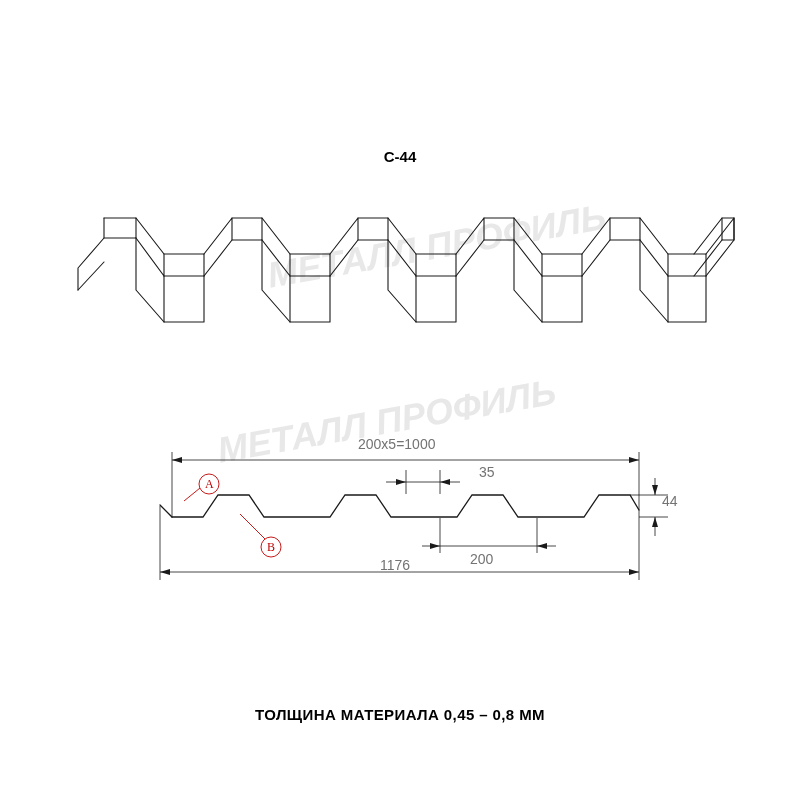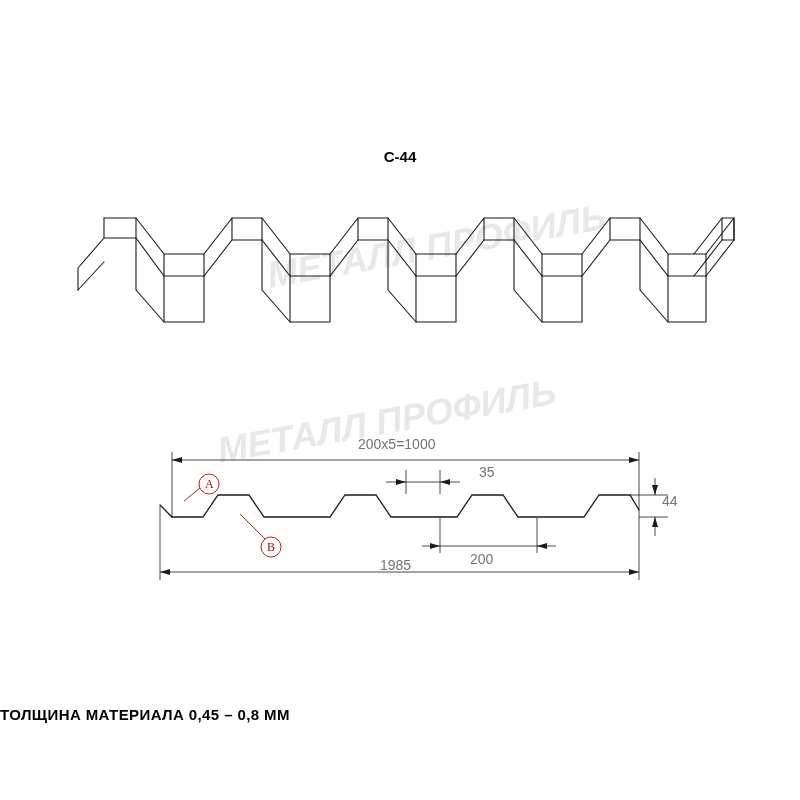--- a/index.html
+++ b/index.html
@@ -37,20 +37,21 @@
     text-align: center;
     font-size: 15px;
     font-weight: bold;
     margin-top: 30px;
   }
   .footer {
     position: absolute;
     top: 706px;
     left: 0;
     width: 800px;
+    text-align: center;
     font-size: 15px;
     font-weight: bold;
     letter-spacing: 0.4px;
   }
   .svg-layer {
     position: absolute;
     top: 0;
     left: 0;
   }
   .wm {
@@ -203,20 +204,20 @@
       <circle cx="209" cy="484" r="10"></circle>
       <path d="M200,488 L184,501"></path>
       <circle cx="271" cy="547" r="10"></circle>
       <path d="M265,539 L240,514"></path>
     </g>
   </svg>
 
   <div class="dim-label" style="top:436px; left:358px;">200х5=1000</div>
   <div class="dim-label" style="top:464px; left:479px;text-align:right;">35</div>
   <div class="dim-label" style="top:551px; left:470px;">200</div>
-  <div class="dim-label" style="top:557px; left:380px;">1985</div>
+  <div class="dim-label" style="top:557px; left:380px;">1176</div>
   <div class="dim-label" style="top:493px; left:662px;">44</div>
 
   <div class="callout-letter" style="top:477px; left:205px;">A</div>
   <div class="callout-letter" style="top:540px; left:267px;">B</div>
 
   <div class="footer">ТОЛЩИНА МАТЕРИАЛА 0,45 – 0,8 ММ</div>
 </div>
 
 </body></html>

